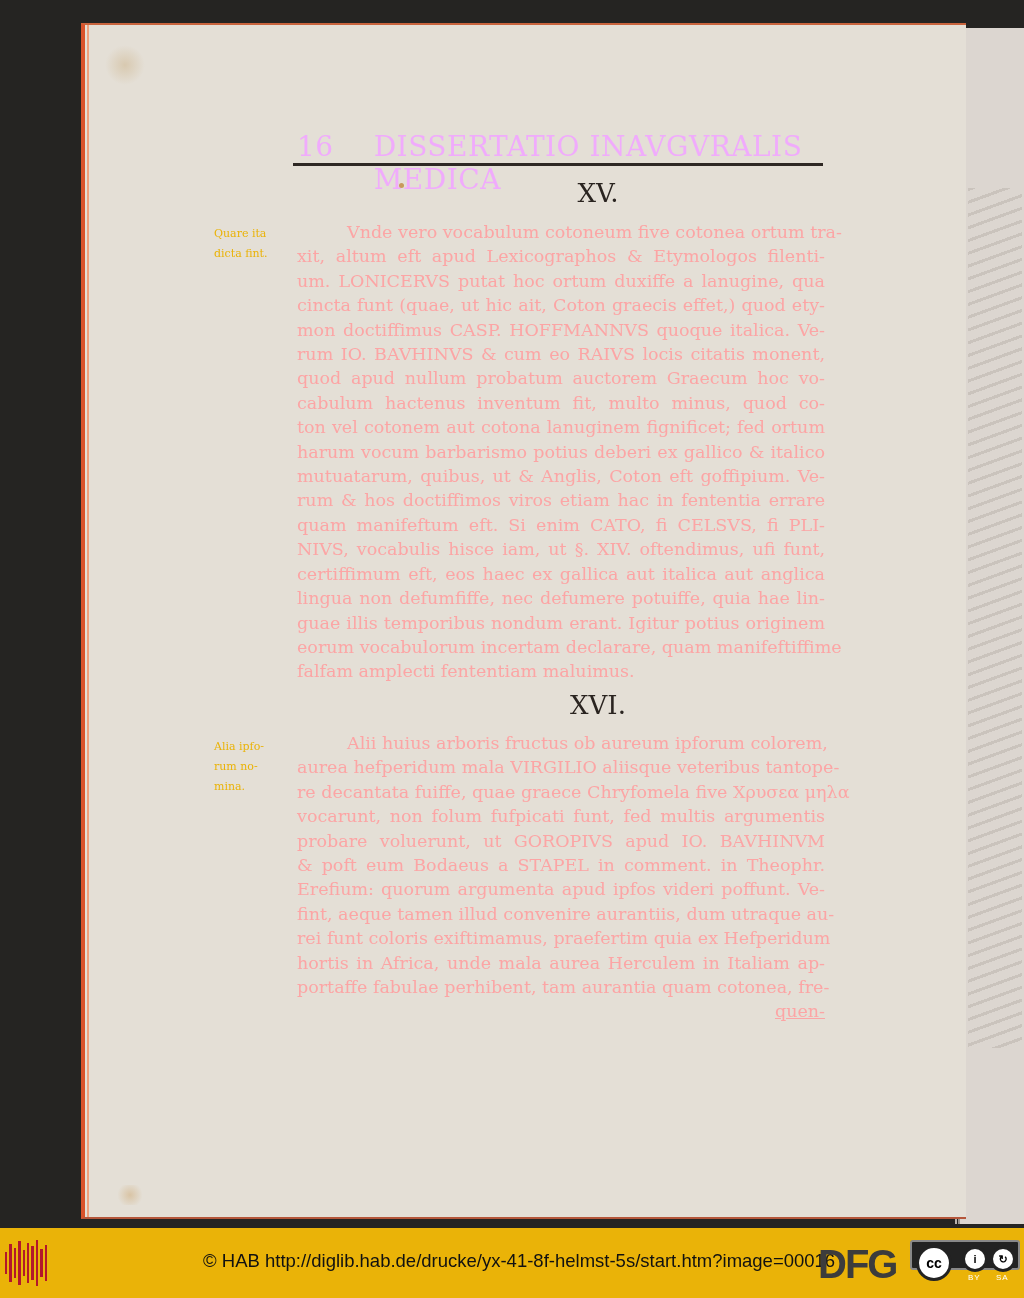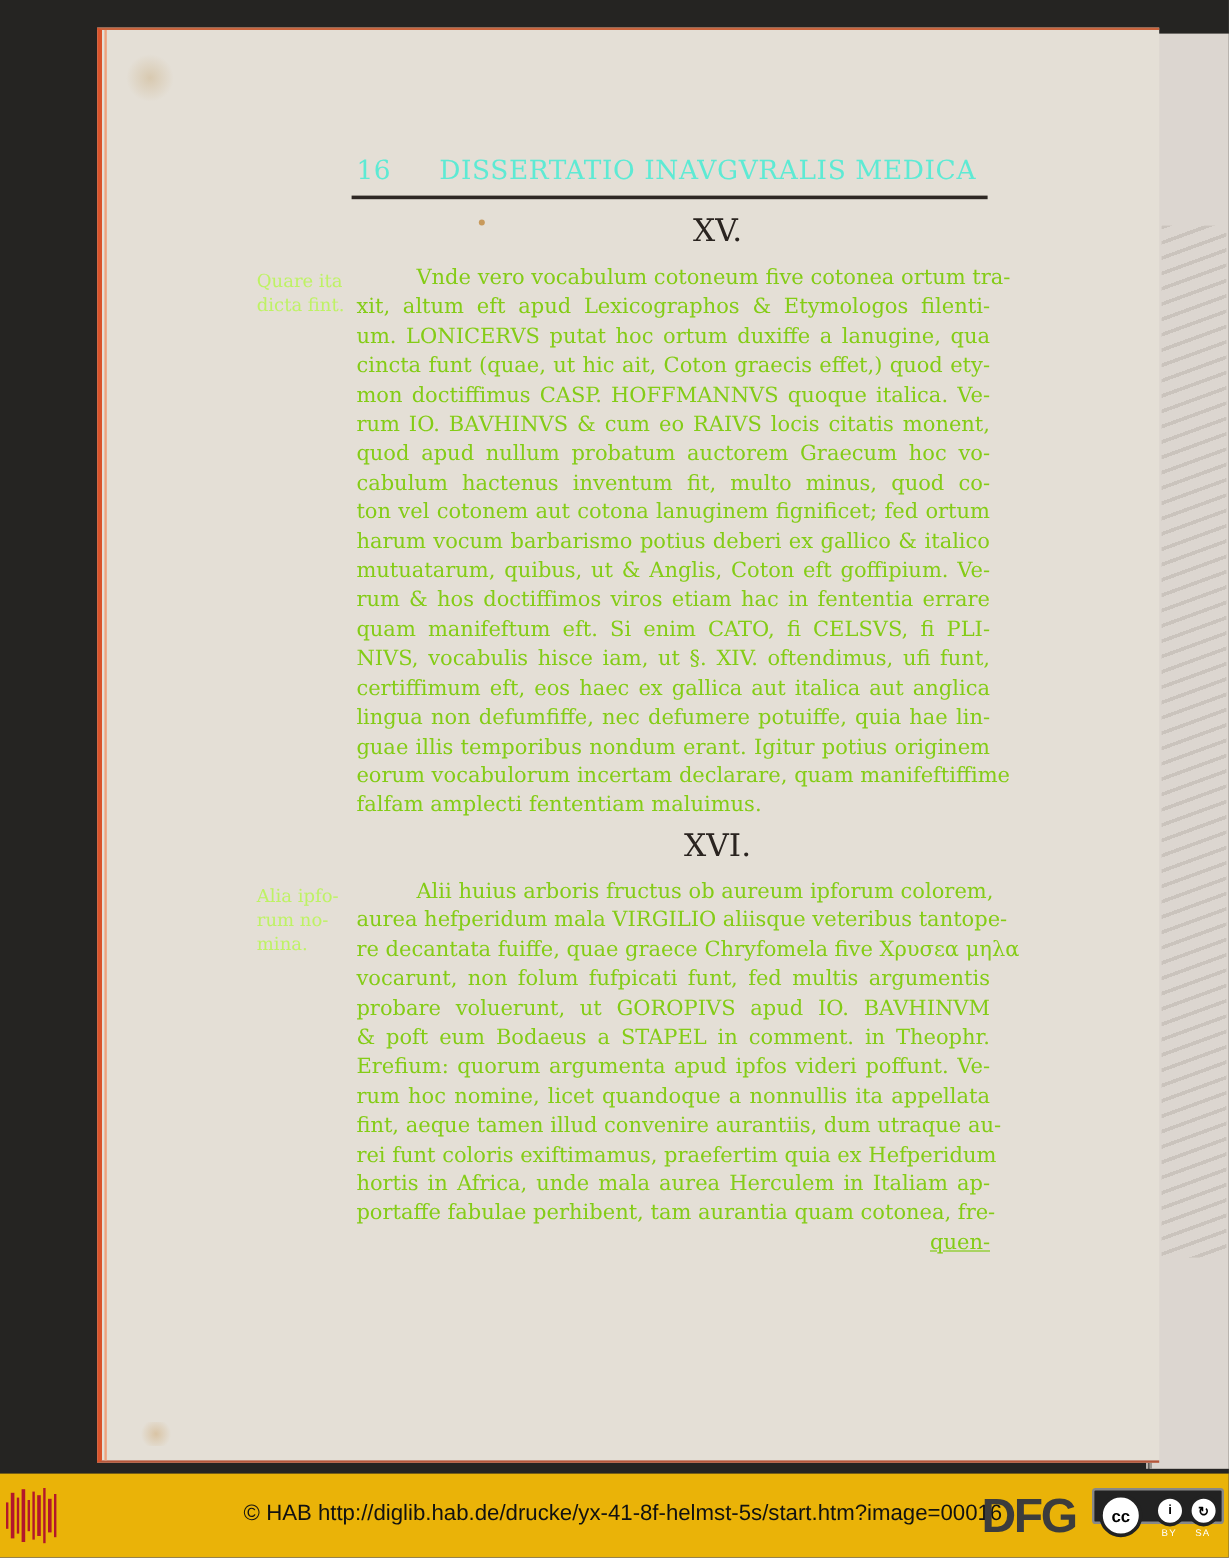--- a/index.html
+++ b/index.html
@@ -28,34 +28,34 @@
   }
   .facing .ghost {
     position:absolute; left:8px; top:160px; width:54px; height:860px;
     background:repeating-linear-gradient(160deg, rgba(120,110,100,0.18) 0 3px, rgba(220,214,208,0) 3px 12px);
   }
   .gutter { position:absolute; left:955px; top:28px; width:2px; height:1196px; background:#b9b3ad; }
 
   .header {
     position:absolute; left:297px; top:130px; width:520px;
     display:flex; gap:40px; align-items:baseline;
-    font-size:22px; color:#5eead4; letter-spacing:0.5px;
+    font-size:28px; color:#f0abfc; letter-spacing:0.5px;
   }
   .rule { position:absolute; left:293px; top:163px; width:530px; height:3px; background:#2e2824; }
   .section-num {
     position:absolute; width:200px; text-align:center;
     font-size:26px; color:#2a2420;
   }
   .margin-note {
     position:absolute; left:214px; width:80px;
-    font-size:15px; line-height:20px; color:#bef264;
+    font-size:11px; line-height:20px; color:#eab308;
   }
   .body-text {
     position:absolute; left:297px; width:528px;
-    font-size:17.5px; line-height:24.4px; color:#84cc16;
+    font-size:17.5px; line-height:24.4px; color:#fca5a5;
     text-align:justify;
   }
   .line { display:block; white-space:nowrap; text-align:justify; text-align-last:justify; }
   .line.last { text-align-last:left; }
   .line.right { text-align:right; text-align-last:right;text-decoration:underline; }
   .indent { padding-left:50px; }
   .speck { position:absolute; width:5px; height:5px; border-radius:50%; background:#c89a5c; }
 
   .footer {
     position:absolute; left:0; top:1228px; width:1024px; height:70px;
@@ -150,21 +150,20 @@
   </div>
 
   <div class="body-text" style="top:731px;">
     <span class="line indent">Alii huius arboris fructus ob aureum ipforum colorem,</span>
     <span class="line">aurea hefperidum mala VIRGILIO aliisque veteribus tantope-</span>
     <span class="line">re decantata fuiffe, quae graece Chryfomela five Χρυσεα μηλα</span>
     <span class="line">vocarunt, non folum fufpicati funt, fed multis argumentis</span>
     <span class="line">probare voluerunt, ut GOROPIVS apud IO. BAVHINVM</span>
     <span class="line">&amp; poft eum Bodaeus a STAPEL in comment. in Theophr.</span>
     <span class="line">Erefium: quorum argumenta apud ipfos videri poffunt. Ve-</span>
-    <span class="line">rum hoc nomine, licet quandoque a nonnullis ita appellata</span>
     <span class="line">fint, aeque tamen illud convenire aurantiis, dum utraque au-</span>
     <span class="line">rei funt coloris exiftimamus, praefertim quia ex Hefperidum</span>
     <span class="line">hortis in Africa, unde mala aurea Herculem in Italiam ap-</span>
     <span class="line">portaffe fabulae perhibent, tam aurantia quam cotonea, fre-</span>
     <span class="line right">quen-</span>
   </div>
 </div>
 
 <div class="footer">
   <div class="hab-logo">

